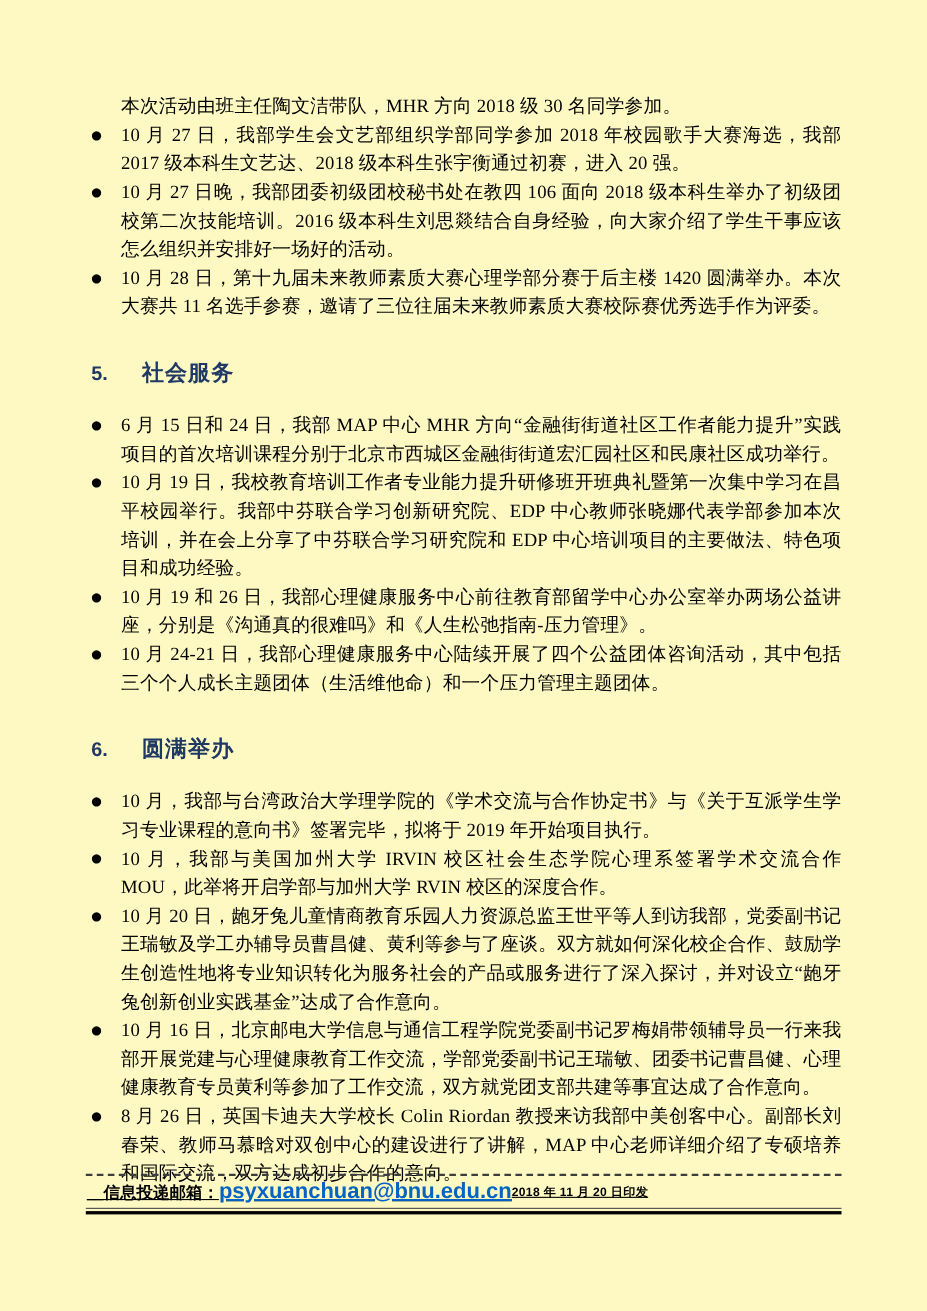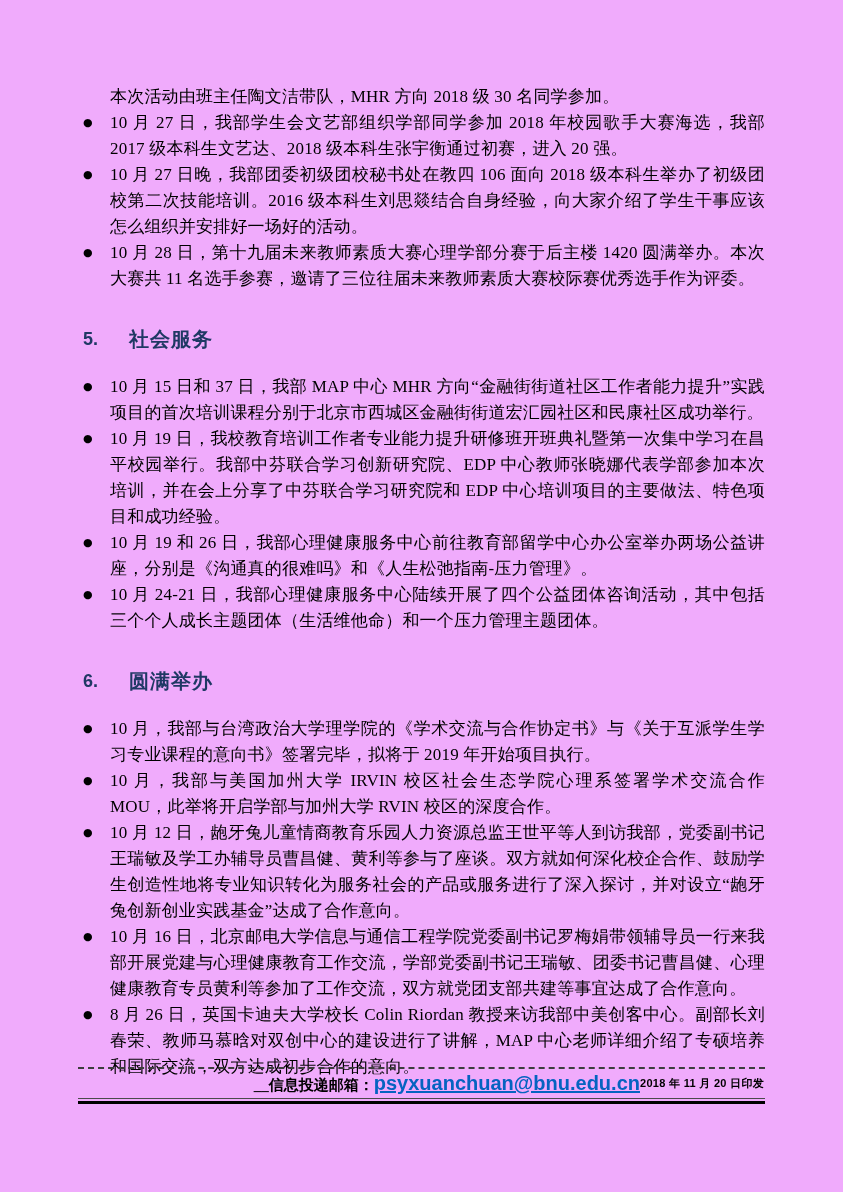--- a/index.html
+++ b/index.html
@@ -4,21 +4,21 @@
 <style>
   html, body { margin: 0; padding: 0; }
   body {
     width: 843px; height: 1192px;
     background: #ffffff;
     position: relative;
     font-family: "Liberation Serif", "DejaVu Serif", serif;
     color: #000000;
     overflow: hidden;
   }
-  .page { position: absolute; inset: 0; background: #f0abfc; }
+  .page { position: absolute; inset: 0; background: #fef9c3; }
   .content { position: absolute; left: 83px; top: 84px; width: 682px; }
 
   .para {
     font-size: 17px;
     line-height: 26px;
     text-align: justify;
     text-justify: inter-ideograph;
     margin: 0;
     letter-spacing: 0.2px;
   }
@@ -49,24 +49,25 @@
     width: 27px;
     font-size: 18px;
     line-height: 28px;
   }
   .heading .title { letter-spacing: 1px; margin-left: 19px; }
 
   .footer { position: absolute; left: 78px; right: 78px; top: 1067px; }
   .footer-dash { border-top: 2px dashed #3d3d3d; height: 0; }
   .footer-row {
     display: flex;
-    justify-content: flex-end;
+    justify-content: flex-start;
     align-items: center;
     height: 29px;
     padding: 0 1px;
+    text-decoration: underline;
   }
   .footer-left { display: flex; align-items: baseline; }
   .mailbox-label {
     font-size: 15px;
     font-weight: 700;
     font-family: "Liberation Serif", "DejaVu Serif", serif;
   }
   .email-link {
     color: #0563C1;
     text-decoration: underline;
@@ -109,21 +110,21 @@
       <p class="para text">10 月 28 日，第十九届未来教师素质大赛心理学部分赛于后主楼 1420 圆满举办。本次大赛共 11 名选手参赛，邀请了三位往届未来教师素质大赛校际赛优秀选手作为评委。</p>
     </div>
 
     <div class="heading">
       <span class="num">5.</span>
       <span class="title">社会服务</span>
     </div>
 
     <div class="li">
       <span class="marker">●</span>
-      <p class="para text">10 月 15 日和 37 日，我部 MAP 中心 MHR 方向“金融街街道社区工作者能力提升”实践项目的首次培训课程分别于北京市西城区金融街街道宏汇园社区和民康社区成功举行。</p>
+      <p class="para text">6 月 15 日和 24 日，我部 MAP 中心 MHR 方向“金融街街道社区工作者能力提升”实践项目的首次培训课程分别于北京市西城区金融街街道宏汇园社区和民康社区成功举行。</p>
     </div>
     <div class="li">
       <span class="marker">●</span>
       <p class="para text">10 月 19 日，我校教育培训工作者专业能力提升研修班开班典礼暨第一次集中学习在昌平校园举行。我部中芬联合学习创新研究院、EDP 中心教师张晓娜代表学部参加本次培训，并在会上分享了中芬联合学习研究院和 EDP 中心培训项目的主要做法、特色项目和成功经验。</p>
     </div>
     <div class="li">
       <span class="marker">●</span>
       <p class="para text">10 月 19 和 26 日，我部心理健康服务中心前往教育部留学中心办公室举办两场公益讲座，分别是《沟通真的很难吗》和《人生松弛指南-压力管理》。</p>
     </div>
     <div class="li">
@@ -139,21 +140,21 @@
     <div class="li">
       <span class="marker">●</span>
       <p class="para text">10 月，我部与台湾政治大学理学院的《学术交流与合作协定书》与《关于互派学生学习专业课程的意向书》签署完毕，拟将于 2019 年开始项目执行。</p>
     </div>
     <div class="li">
       <span class="marker">●</span>
       <p class="para text">10 月，我部与美国加州大学 IRVIN 校区社会生态学院心理系签署学术交流合作 MOU，此举将开启学部与加州大学 RVIN 校区的深度合作。</p>
     </div>
     <div class="li">
       <span class="marker">●</span>
-      <p class="para text">10 月 12 日，龅牙兔儿童情商教育乐园人力资源总监王世平等人到访我部，党委副书记王瑞敏及学工办辅导员曹昌健、黄利等参与了座谈。双方就如何深化校企合作、鼓励学生创造性地将专业知识转化为服务社会的产品或服务进行了深入探讨，并对设立“龅牙兔创新创业实践基金”达成了合作意向。</p>
+      <p class="para text">10 月 20 日，龅牙兔儿童情商教育乐园人力资源总监王世平等人到访我部，党委副书记王瑞敏及学工办辅导员曹昌健、黄利等参与了座谈。双方就如何深化校企合作、鼓励学生创造性地将专业知识转化为服务社会的产品或服务进行了深入探讨，并对设立“龅牙兔创新创业实践基金”达成了合作意向。</p>
     </div>
     <div class="li">
       <span class="marker">●</span>
       <p class="para text">10 月 16 日，北京邮电大学信息与通信工程学院党委副书记罗梅娟带领辅导员一行来我部开展党建与心理健康教育工作交流，学部党委副书记王瑞敏、团委书记曹昌健、心理健康教育专员黄利等参加了工作交流，双方就党团支部共建等事宜达成了合作意向。</p>
     </div>
     <div class="li">
       <span class="marker">●</span>
       <p class="para text">8 月 26 日，英国卡迪夫大学校长 Colin Riordan 教授来访我部中美创客中心。副部长刘春荣、教师马慕晗对双创中心的建设进行了讲解，MAP 中心老师详细介绍了专硕培养和国际交流，双方达成初步合作的意向。</p>
     </div>
 

